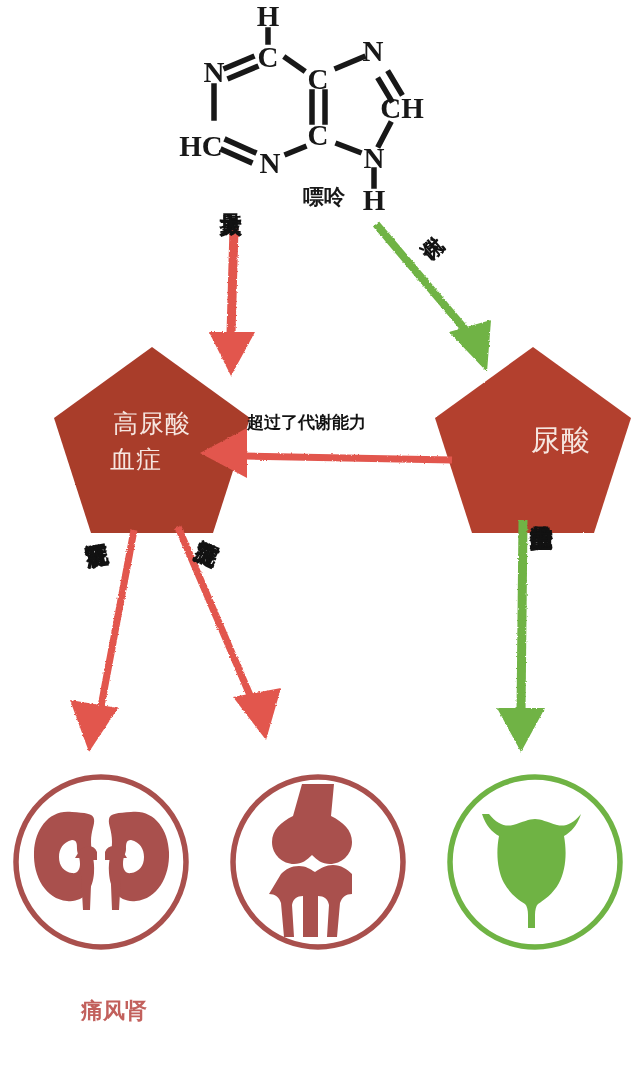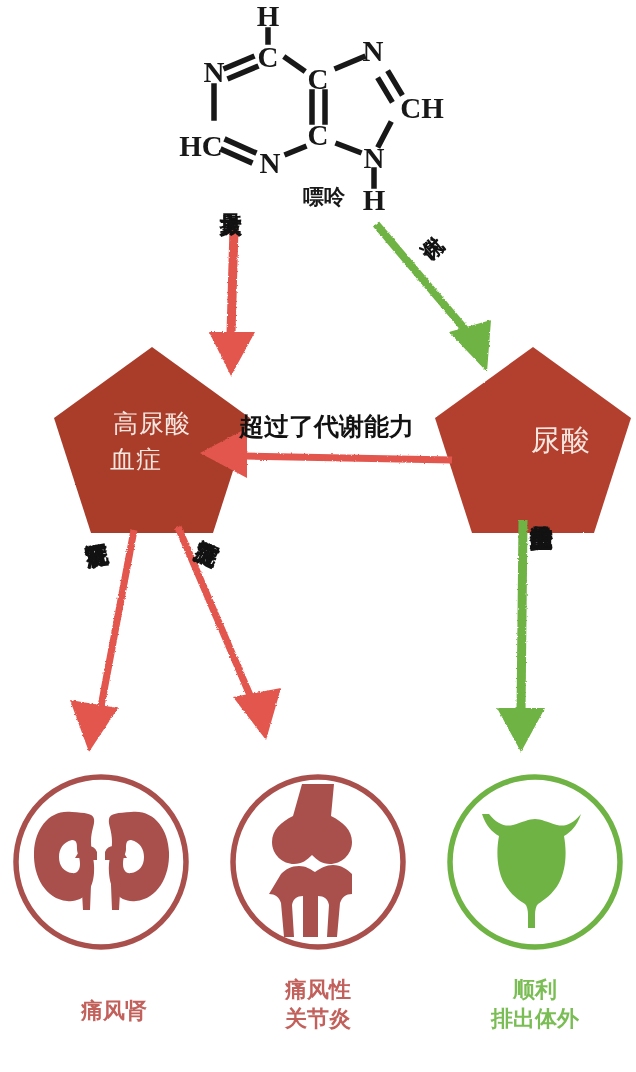--- a/index.html
+++ b/index.html
@@ -207,41 +207,39 @@
   </svg>
 
   <div class="txt atom" style="left:268px; top:16px;">H</div>
   <div class="txt atom" style="left:268px; top:57px;">C</div>
   <div class="txt atom" style="left:214px; top:72px;">N</div>
   <div class="txt atom" style="left:201px; top:146px;">HC</div>
   <div class="txt atom" style="left:270px; top:163px;">N</div>
   <div class="txt atom" style="left:318px; top:79px;">C</div>
   <div class="txt atom" style="left:318px; top:135px;">C</div>
   <div class="txt atom" style="left:373px; top:51px;">N</div>
-  <div class="txt atom" style="left:402px; top:108px;margin-left:20px;">CH</div>
+  <div class="txt atom" style="left:402px; top:108px;">CH</div>
   <div class="txt atom" style="left:374px; top:158px;">N</div>
   <div class="txt atom" style="left:374px; top:200px;">H</div>
 
   <div class="txt mol-name" style="left:320px; top:198px;">嘌呤</div>
 
   <div class="txt pent-label mid" style="left:152px; top:424px;">高尿酸</div>
   <div class="txt pent-label mid" style="left:136px; top:460px;">血症</div>
   <div class="txt pent-label big" style="left:561px; top:440px;">尿酸</div>
 
   <div class="txt arrow-label" style="left:218px; top:196px; font-size:22px; writing-mode:vertical-rl; text-orientation:upright;">摄入量太大</div>
 
   <div class="txt arrow-label" style="left:405px; top:236px; font-size:21px; writing-mode:vertical-rl; text-orientation:upright; transform:rotate(-41deg); transform-origin:0 0;">代谢</div>
 
-  <div class="txt arrow-label" style="left:239px; top:413px; font-size:25px;">超过了代谢能力</div>
+  <div class="txt arrow-label" style="left:247px; top:413px; font-size:17px;">超过了代谢能力</div>
 
   <div class="txt arrow-label" style="left:78px; top:528px; font-size:23px; writing-mode:vertical-rl; text-orientation:upright; transform:rotate(-11deg); transform-origin:0 0;">沉淀在肾脏</div>
 
   <div class="txt arrow-label" style="left:206px; top:521px; font-size:23px; writing-mode:vertical-rl; text-orientation:upright; transform:rotate(22deg); transform-origin:0 0;">沉淀在关节上</div>
 
   <div class="txt arrow-label" style="left:528px; top:508px; font-size:23px; writing-mode:vertical-rl; text-orientation:upright;">产生的量少或适中</div>
 
   <div class="txt caption cap-red" style="left:94px; top:996px;margin-left:20px;">痛风肾</div>
 
-  <div class="txt caption cap-red" style="left:318px; top:975px;"><span>痛风性</span><br><span>关节炎</span></div>
-
-  <div class="txt caption cap-green" style="left:535px; top:975px;"><span>顺利</span><br><span>排出体外</span></div>
+
 
 </div>
 
 </body></html>

